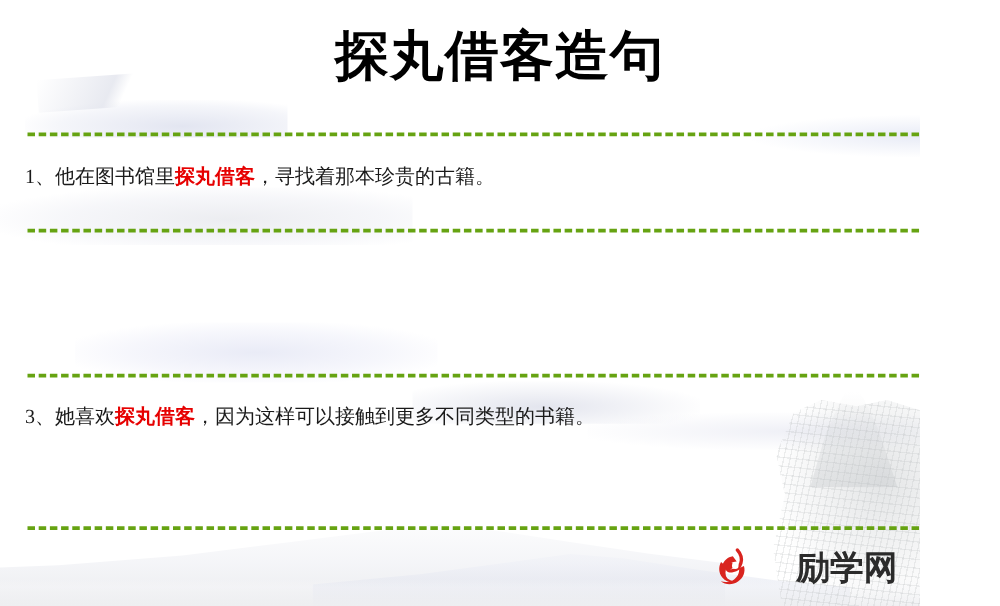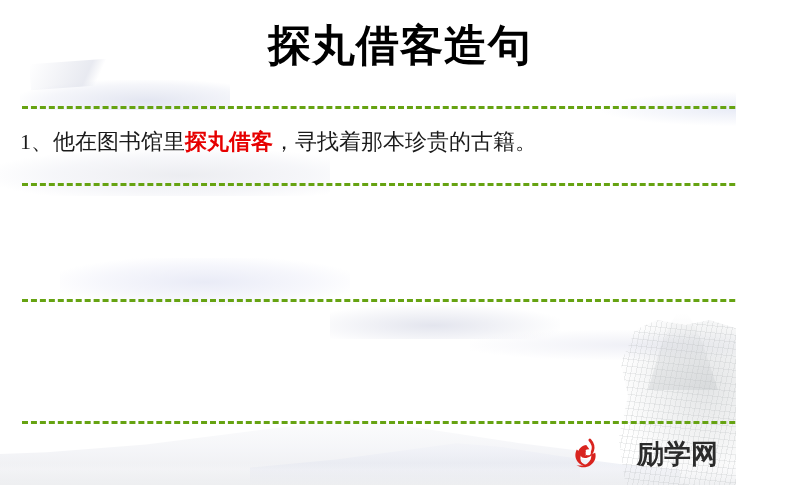--- a/index.html
+++ b/index.html
@@ -113,21 +113,21 @@
     width: 0px;
     height: 316px;
     border-left: 3px dashed #66a312;
   }
 
   
   .sentence {
     position: absolute;
     left: 20px;
     width: 762px;
-    font-size: 22px;
+    font-size: 16px;
     line-height: 40px;
     color: #1a1a1a;
     font-family: "Liberation Serif", "DejaVu Serif", serif;
     text-align: justify;
   }
   .sentence .idiom {
     color: #e60000;
     font-weight: bold;
   }
   #sentence-1 { top: 122px; }
@@ -184,20 +184,23 @@
   <div class="hrule" style="top:183px;"></div>
   <div class="hrule" style="top:299px;"></div>
   <div class="hrule" style="top:421px;"></div>
   <div id="vrule-right"></div>
 
   <div class="sentence" id="sentence-1">
     <span>1、</span><span>他在图书馆里</span><span class="idiom">探丸借客</span><span>，寻找着那本珍贵的古籍。</span>
   </div>
 
 
+  <div class="sentence" id="sentence-3">
+    <span>3、</span><span>她喜欢</span><span class="idiom">探丸借客</span><span>，因为这样可以接触到更多不同类型的书籍。</span>
+  </div>
 
   <div id="logo">
     <svg id="logo-mark" viewBox="0 0 40 40">
       <path d="M24.5 3.5c3.4 3.8 4.6 8.1 3.4 12.3-1.1 3.9-4.1 6.6-7.7 7.2-2.4.4-4.4-.3-5.3-1.8-.9-1.5-.4-3.3 1-4.2 1.2-.8 2.6-.5 3.2.5.5.9.2 1.9-.6 2.3-.6.3-1.2.1-1.5-.4-.2-.4-.1-.8.2-1" fill="none" stroke="#d9241f" stroke-width="3.2" stroke-linecap="round"></path>
       <path d="M30.8 18.6c1.6 5.6-.6 11.3-5.6 14.6-5.1 3.4-11.7 3.3-16.3-.3 4.6 1.4 9.1.8 12.6-1.7 3.6-2.6 5.3-6.6 4.6-10.5" fill="#d9241f"></path>
       <path d="M9.2 14.8c-2.6 4.9-2.2 10.5 1.2 14.6 3.5 4.2 9.2 5.8 14.3 4-4.6.2-8.7-1.6-11.1-4.9-2.4-3.3-2.8-7.4-1.4-11.1" fill="#d9241f"></path>
       <path d="M20.3 9.4c-4.9.7-8.8 4.2-9.9 8.9-1.1 4.7.7 9.5 4.5 12.2-2-3.6-2-7.6-.1-10.9 1.9-3.4 5.4-5.4 9.2-5.3" fill="#d9241f"></path>
       <circle cx="22.6" cy="18.4" r="3.1" fill="#ffffff"></circle>
     </svg>
     <span id="logo-text">励学网</span>

